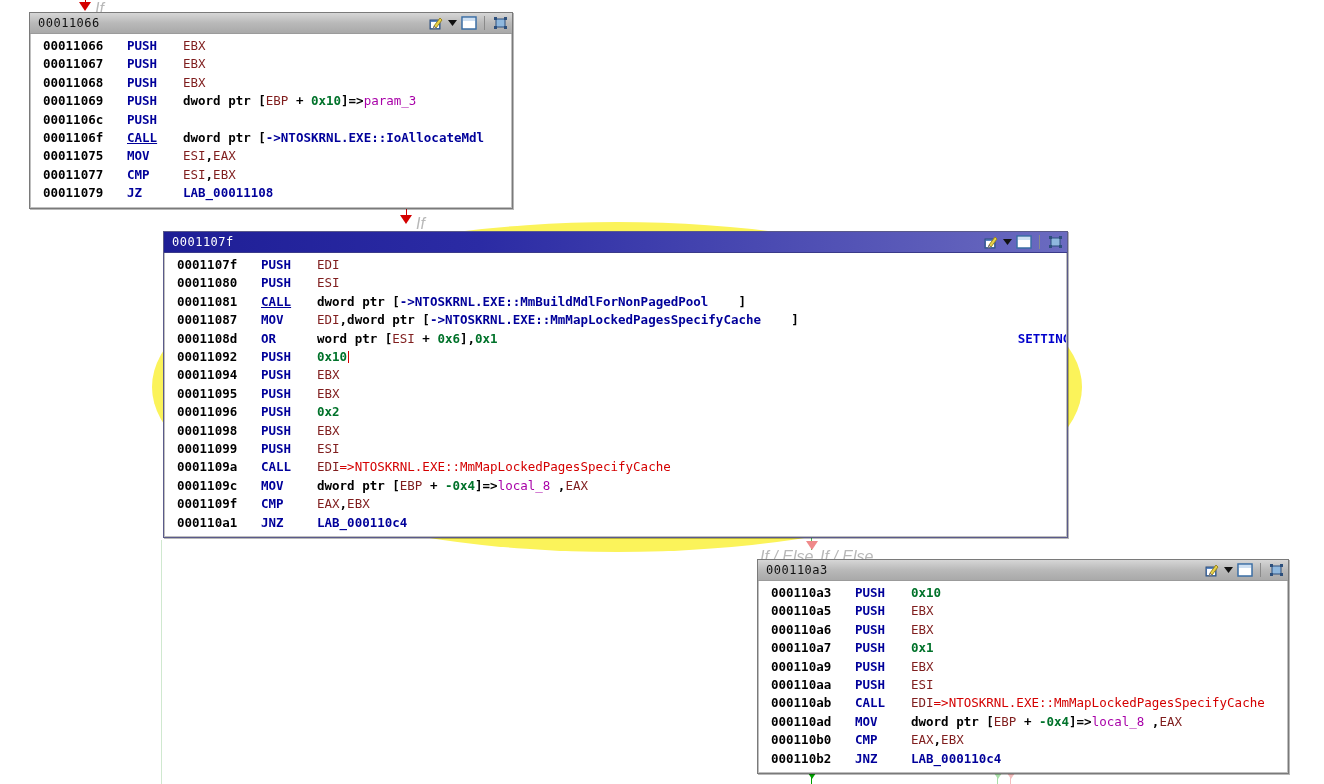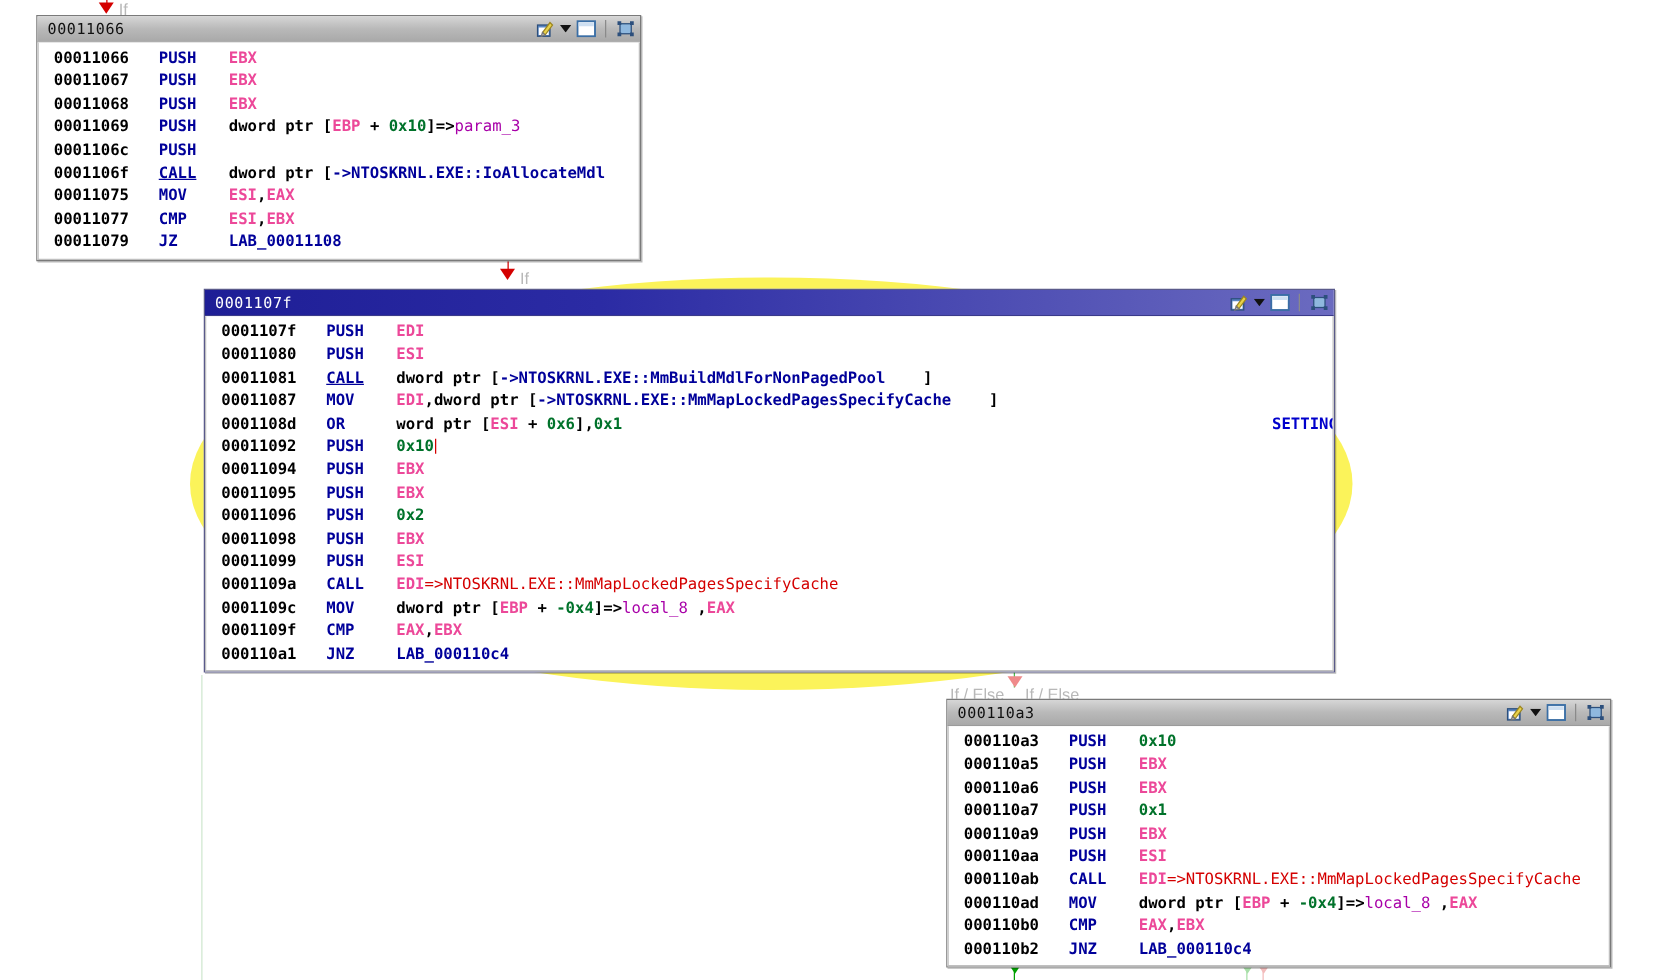--- a/index.html
+++ b/index.html
@@ -43,24 +43,25 @@
     height: 0;
     z-index: 3;
   }
   .arrow-down {
     border-left: 6px solid transparent;
     border-right: 6px solid transparent;
   }
   .edge-label {
     position: absolute;
     font-family: "Liberation Sans", sans-serif;
-    font-size: 13px;
+    font-size: 16px;
     color: #b8b8b8;
     white-space: nowrap;
     z-index: 3;
+    font-style: italic;
   }
 
   
   .block {
     position: absolute;
     background: #ffffff;
     border: 1px solid #7a7a7a;
     box-shadow: 1px 1px 0 rgba(0,0,0,.28);
     z-index: 5;
     box-sizing: border-box;
@@ -154,21 +155,21 @@
     flex: 1 1 auto;
     color: #000000;
   }
   .c-cmt {
     color: #0000cc;
     font-weight: bold;
     white-space: pre;
   }
 
   
-  .t-reg      { color: #ec4899; font-weight: bold; }
+  .t-reg      { color: #7f1d1d; font-weight: normal; }
   .t-num      { color: #00722a; font-weight: bold; }
   .t-plain    { color: #000000; font-weight: bold; }
   .t-var      { color: #a800a8; }
   .t-extref   { color: #00009a; font-weight: bold; }
   .t-red      { color: #d40000; font-weight: normal; }
   .t-label    { color: #00009a; font-weight: bold; }
 
   .caret {
     display: inline-block;
     width: 1px;

